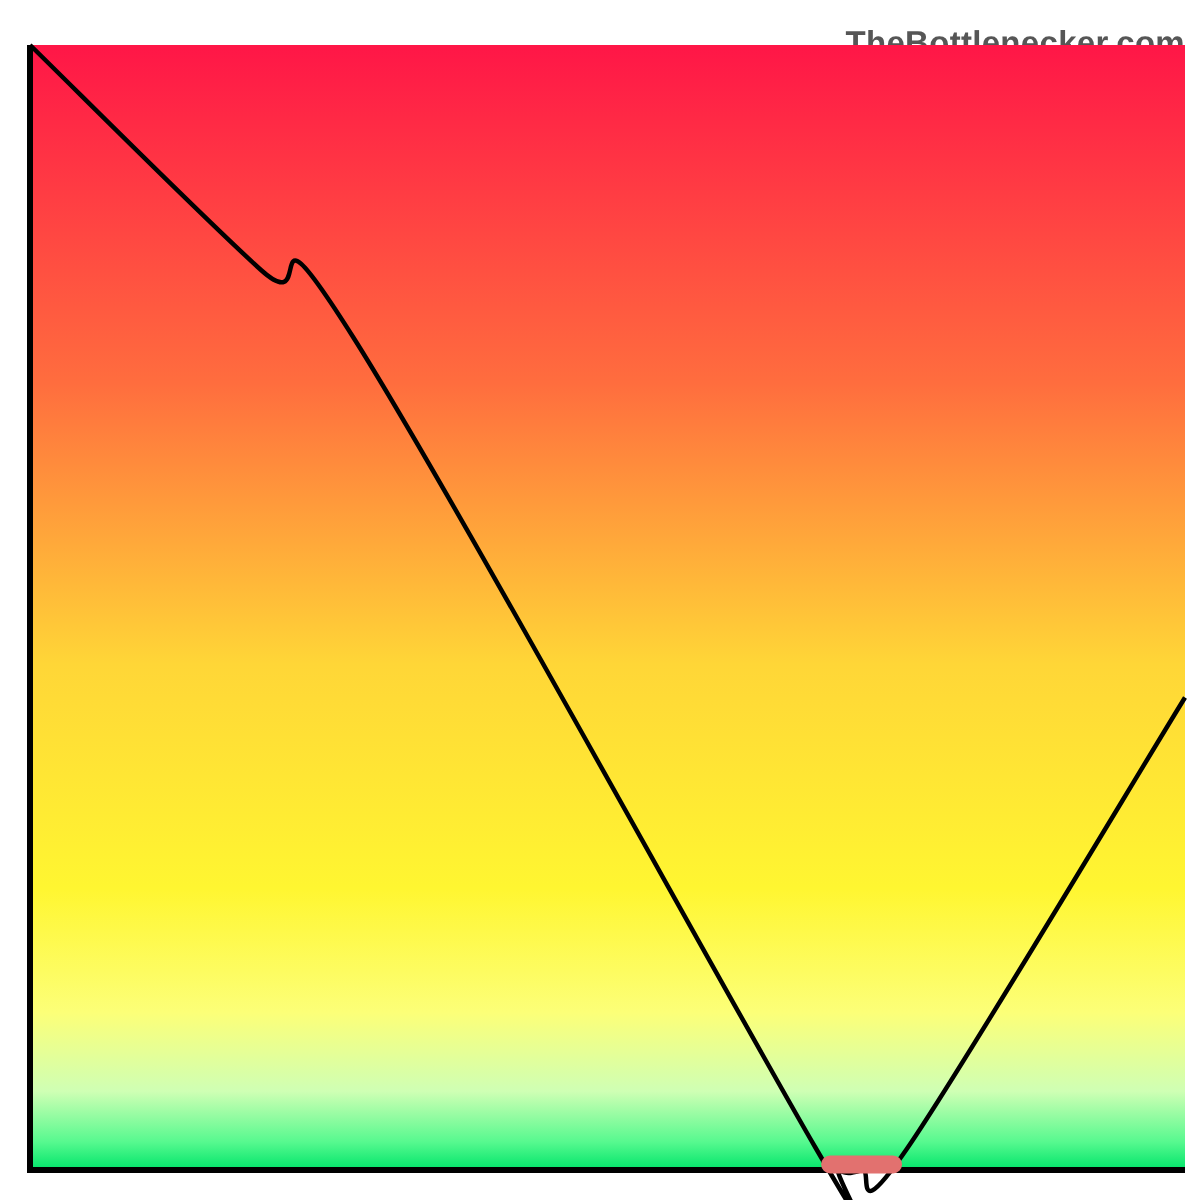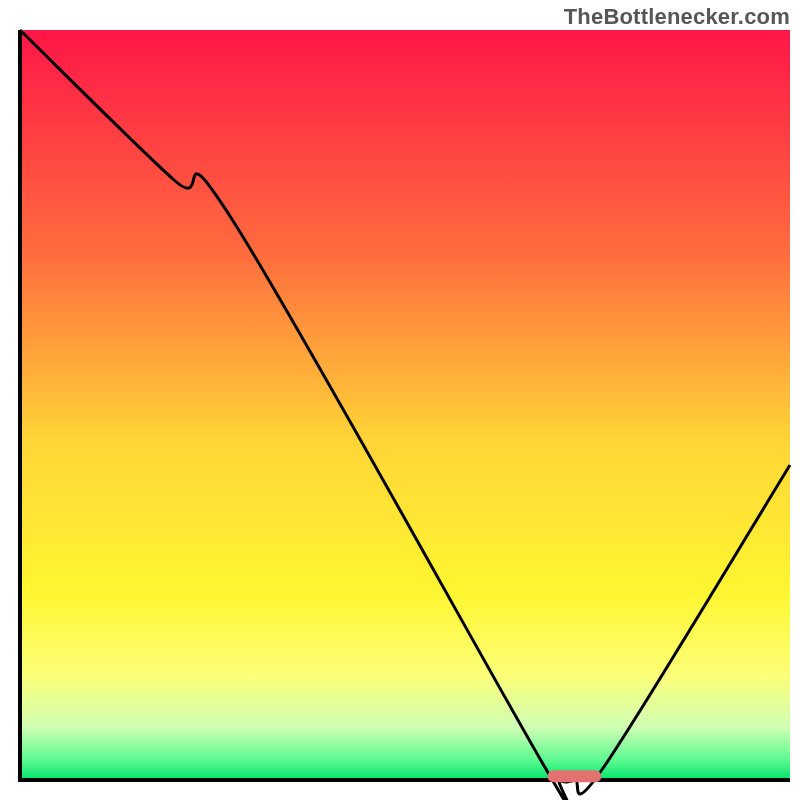--- a/index.html
+++ b/index.html
@@ -4,21 +4,21 @@
 <style>
   * { margin: 0; padding: 0; box-sizing: border-box; }
   html, body { width: 800px; height: 800px; overflow: hidden; background: #fff; }
   .container {
     position: relative;
     width: 800px;
     height: 800px;
   }
   .attribution {
     position: absolute;
-    top: 4px;
+    top: 16px;
     right: 10px;
     font-family: Arial, Helvetica, sans-serif;
     font-size: 22px;
     font-weight: bold;
     color: #565656;
     letter-spacing: 0.2px;
   }
   svg.chart {
     position: absolute;
     left: 0;

